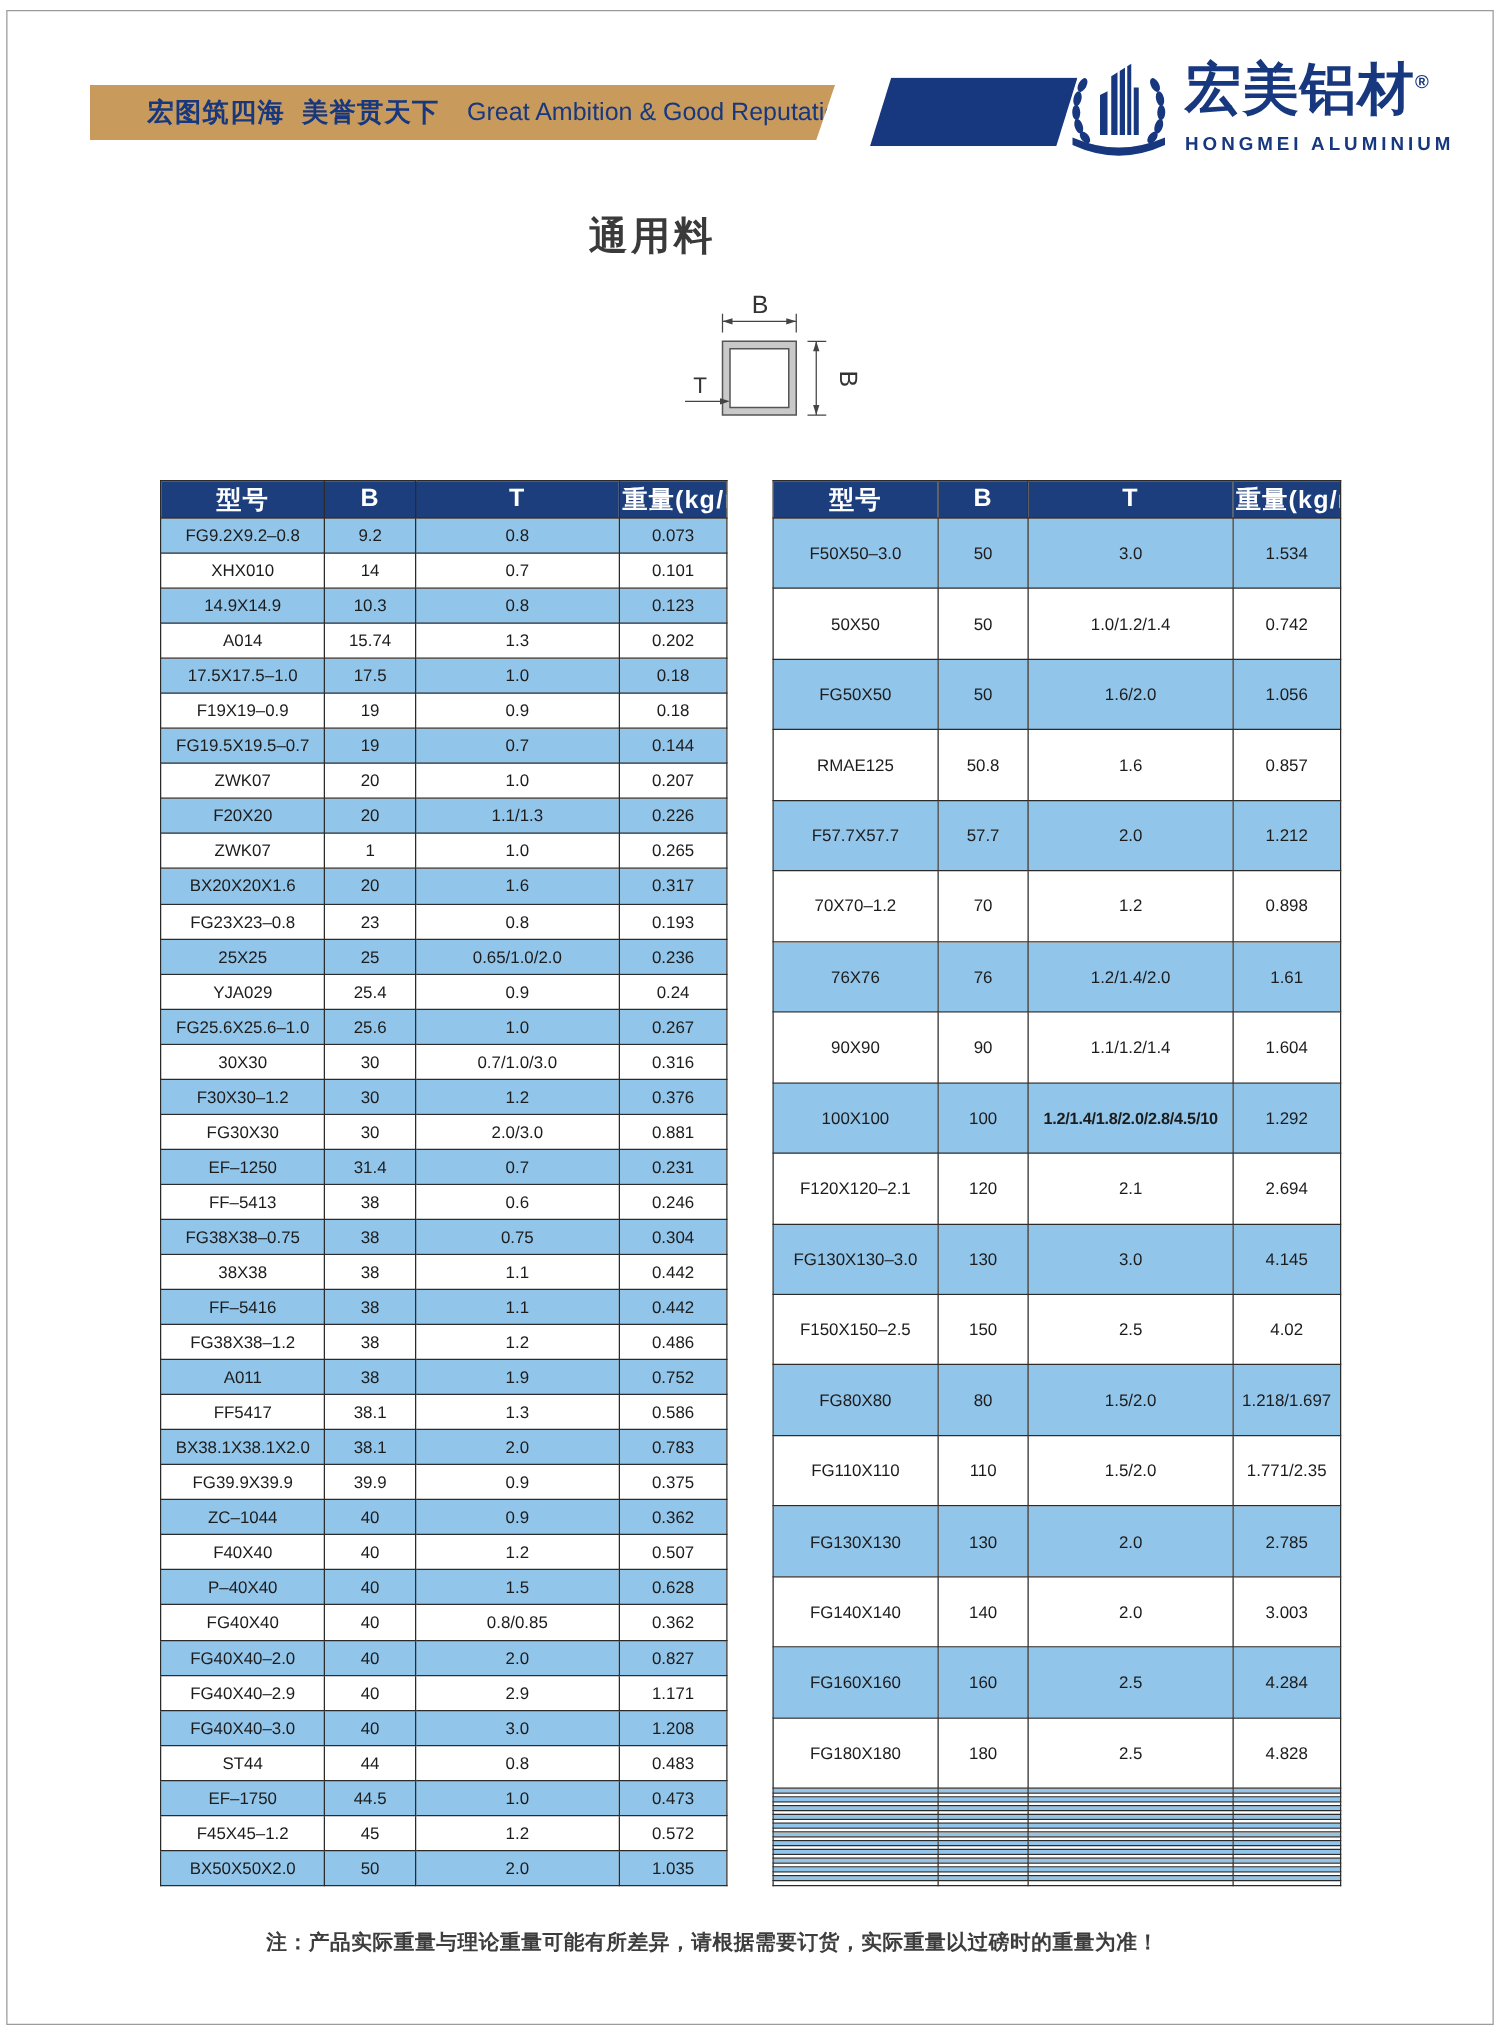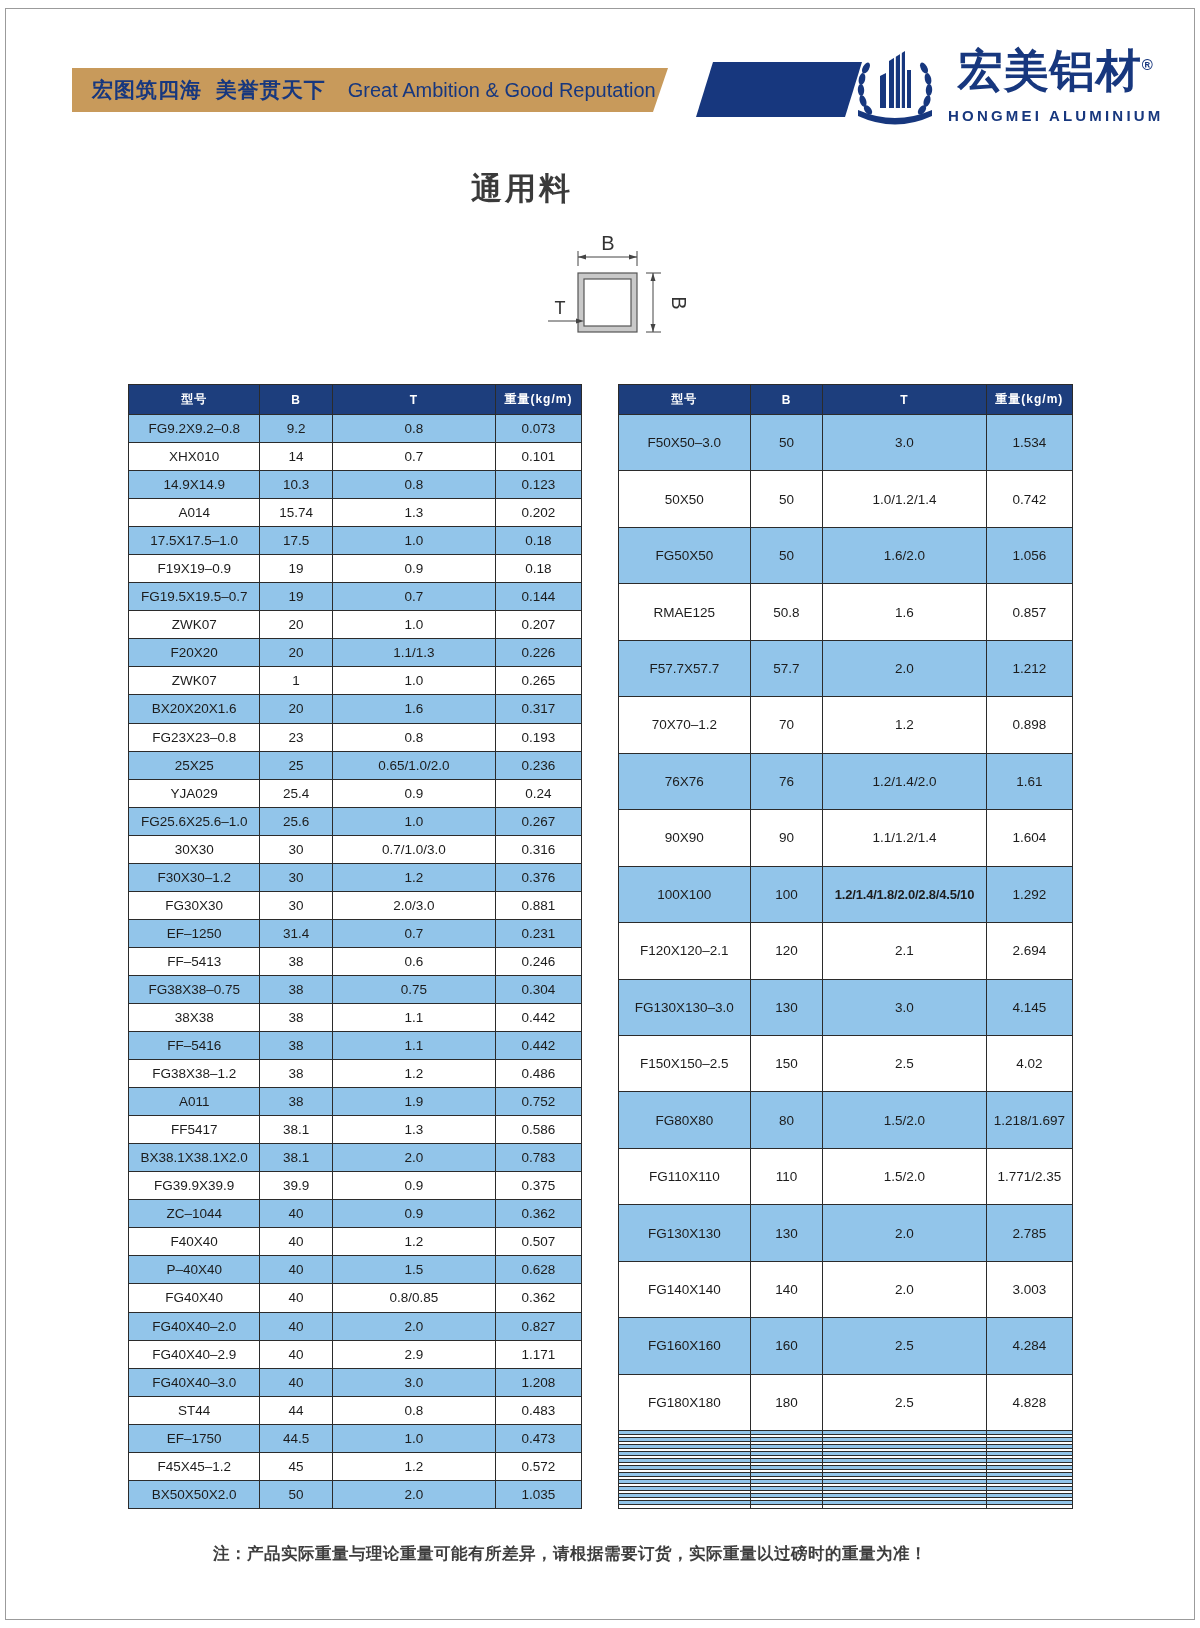--- a/index.html
+++ b/index.html
@@ -4,50 +4,50 @@
 <style>
   html,body{margin:0;padding:0;background:#fff;}
   body{font-family:"Liberation Sans","DejaVu Sans",sans-serif;}
   .page{position:relative;width:1200px;height:1628px;background:#fff;overflow:hidden;}
   .page-frame{position:absolute;left:5px;right:5px;top:8px;bottom:8px;border:1px solid #9b9b9b;pointer-events:none;}
 
   
   .gold-banner{position:absolute;left:72px;top:68px;width:596px;height:44px;
     background:var(--gold,#C89A5B);
     clip-path:polygon(0 0,100% 0,calc(100% - 15px) 100%,0 100%);
-    display:flex;align-items:center;padding-left:20px;box-sizing:border-box;}
+    display:flex;align-items:center;padding-left:46px;box-sizing:border-box;}
   .gold-banner .cn{color:var(--navy,#17377E);font-size:21px;font-weight:700;letter-spacing:1px;white-space:pre;}
   .gold-banner .en{color:var(--navy,#17377E);font-size:20px;font-weight:500;margin-left:22px;white-space:nowrap;}
   .navy-shape{position:absolute;left:696px;top:62px;width:166px;height:55px;
     background:var(--navy,#17377E);
     clip-path:polygon(17px 0,100% 0,calc(100% - 17px) 100%,0 100%);}
 
   
-  .logo{position:absolute;left:850px;top:46px;display:flex;align-items:flex-start;text-align:center;}
+  .logo{position:absolute;left:850px;top:46px;display:flex;align-items:flex-start;}
   .logo-icon{width:90px;height:80px;}
   .logo-text{margin-left:8px;position:relative;}
   .logo-cn{color:var(--navy,#17377E);font-size:45px;font-weight:700;letter-spacing:1px;line-height:1.1;white-space:nowrap;}
   .logo-reg{color:var(--navy,#17377E);font-size:15px;font-weight:700;vertical-align:super;line-height:1;}
   .logo-en{color:var(--navy,#17377E);font-size:15px;font-weight:700;letter-spacing:3.2px;margin-top:11px;white-space:nowrap;}
 
   
   .page-title{position:absolute;left:0;width:1044px;top:168px;text-align:center;
     font-size:31px;font-weight:600;color:#3a3a3a;letter-spacing:3px;}
 
   
   .diagram{position:absolute;left:520px;top:222px;}
 
   
   .tbl-wrap{position:absolute;top:384px;height:1125px;}
   .tbl-left{left:128px;width:454px;}
   .tbl-right{left:618px;width:455px;}
   table.spec{border-collapse:collapse;table-layout:fixed;width:100%;height:100%;}
   table.spec th,table.spec td{border:1px solid var(--border,#2b2b2b);text-align:center;vertical-align:middle;
     padding:0 2px;overflow:hidden;white-space:nowrap;}
-  table.spec th{background:var(--header-bg,#1D3E7D);color:#fff;font-size:12px;font-weight:700;height:29px;letter-spacing:1px;}
+  table.spec th{background:var(--header-bg,#1D3E7D);color:#fff;font-size:20px;font-weight:700;height:29px;letter-spacing:1px;}
   table.spec td{font-size:13.5px;color:#1c1c1c;background:#fff;}
   table.spec tbody tr:nth-child(odd) td{background:var(--row-alt,#92C5EA);}
   table.spec td.long{font-size:13px;letter-spacing:-0.2px;padding:0;font-weight:bold;}
   col.c-model{width:29%;} col.c-b{width:16%;} col.c-t{width:36%;} col.c-w{width:19%;}
 
   
   .footer-note{position:absolute;left:0;width:1140px;top:1543px;text-align:center;
     font-size:16.5px;color:#3d3d3d;font-weight:700;letter-spacing:0.5px;}
 </style>
 </head>

